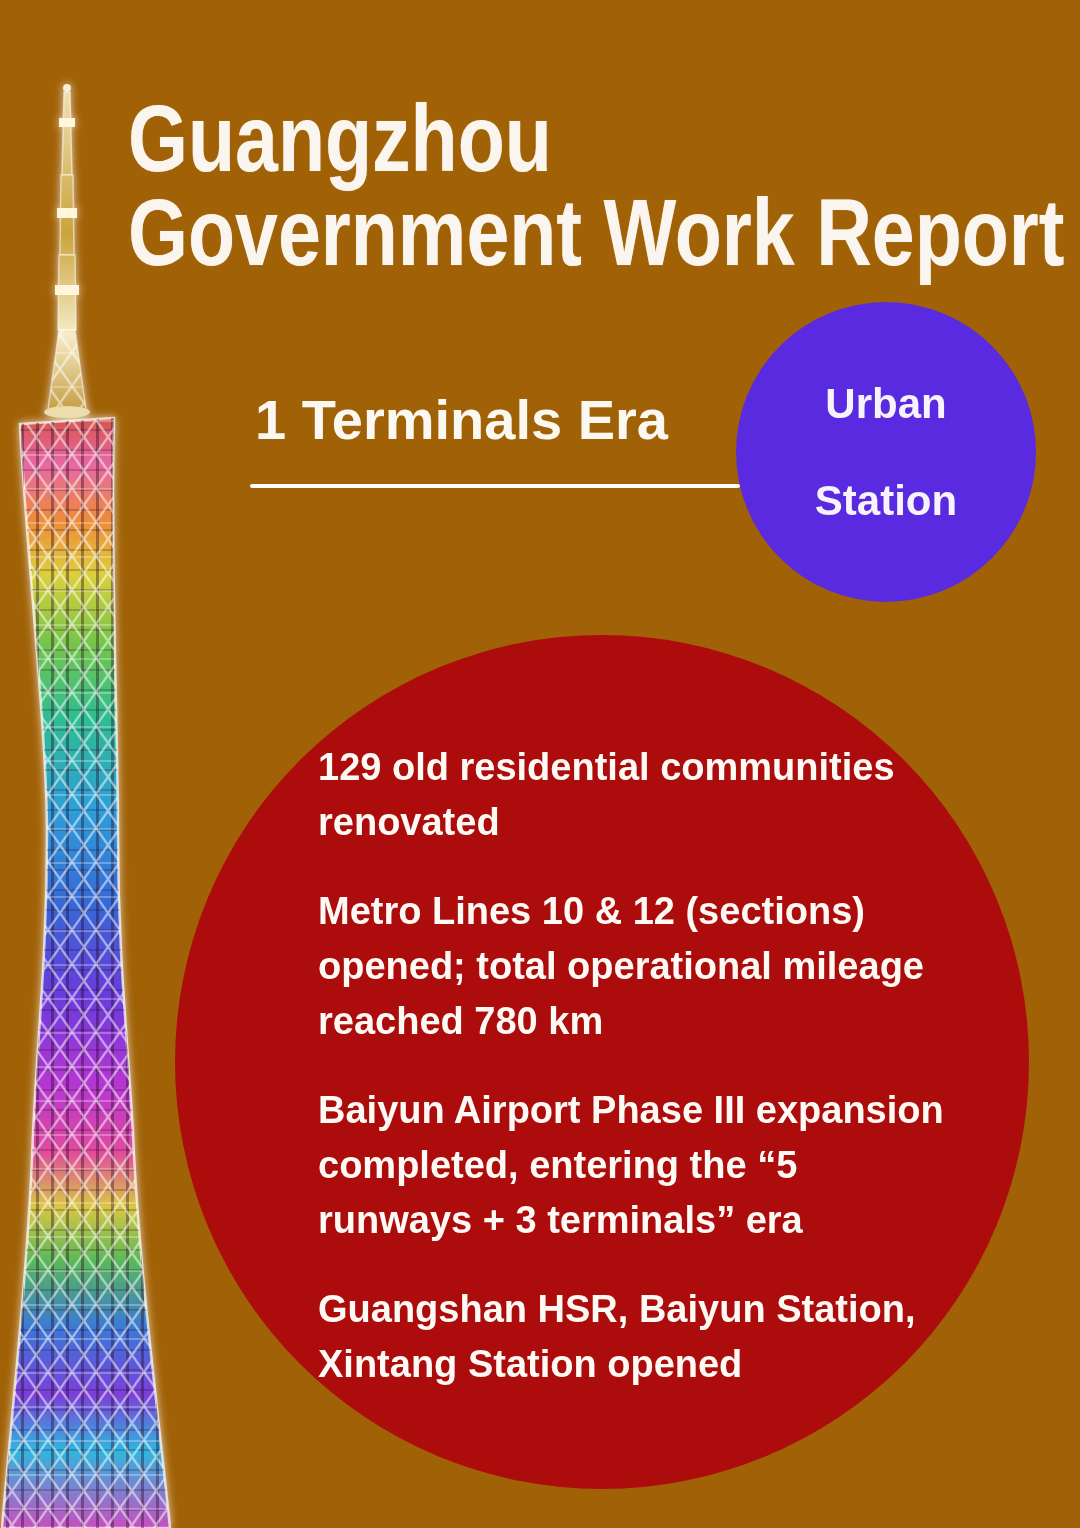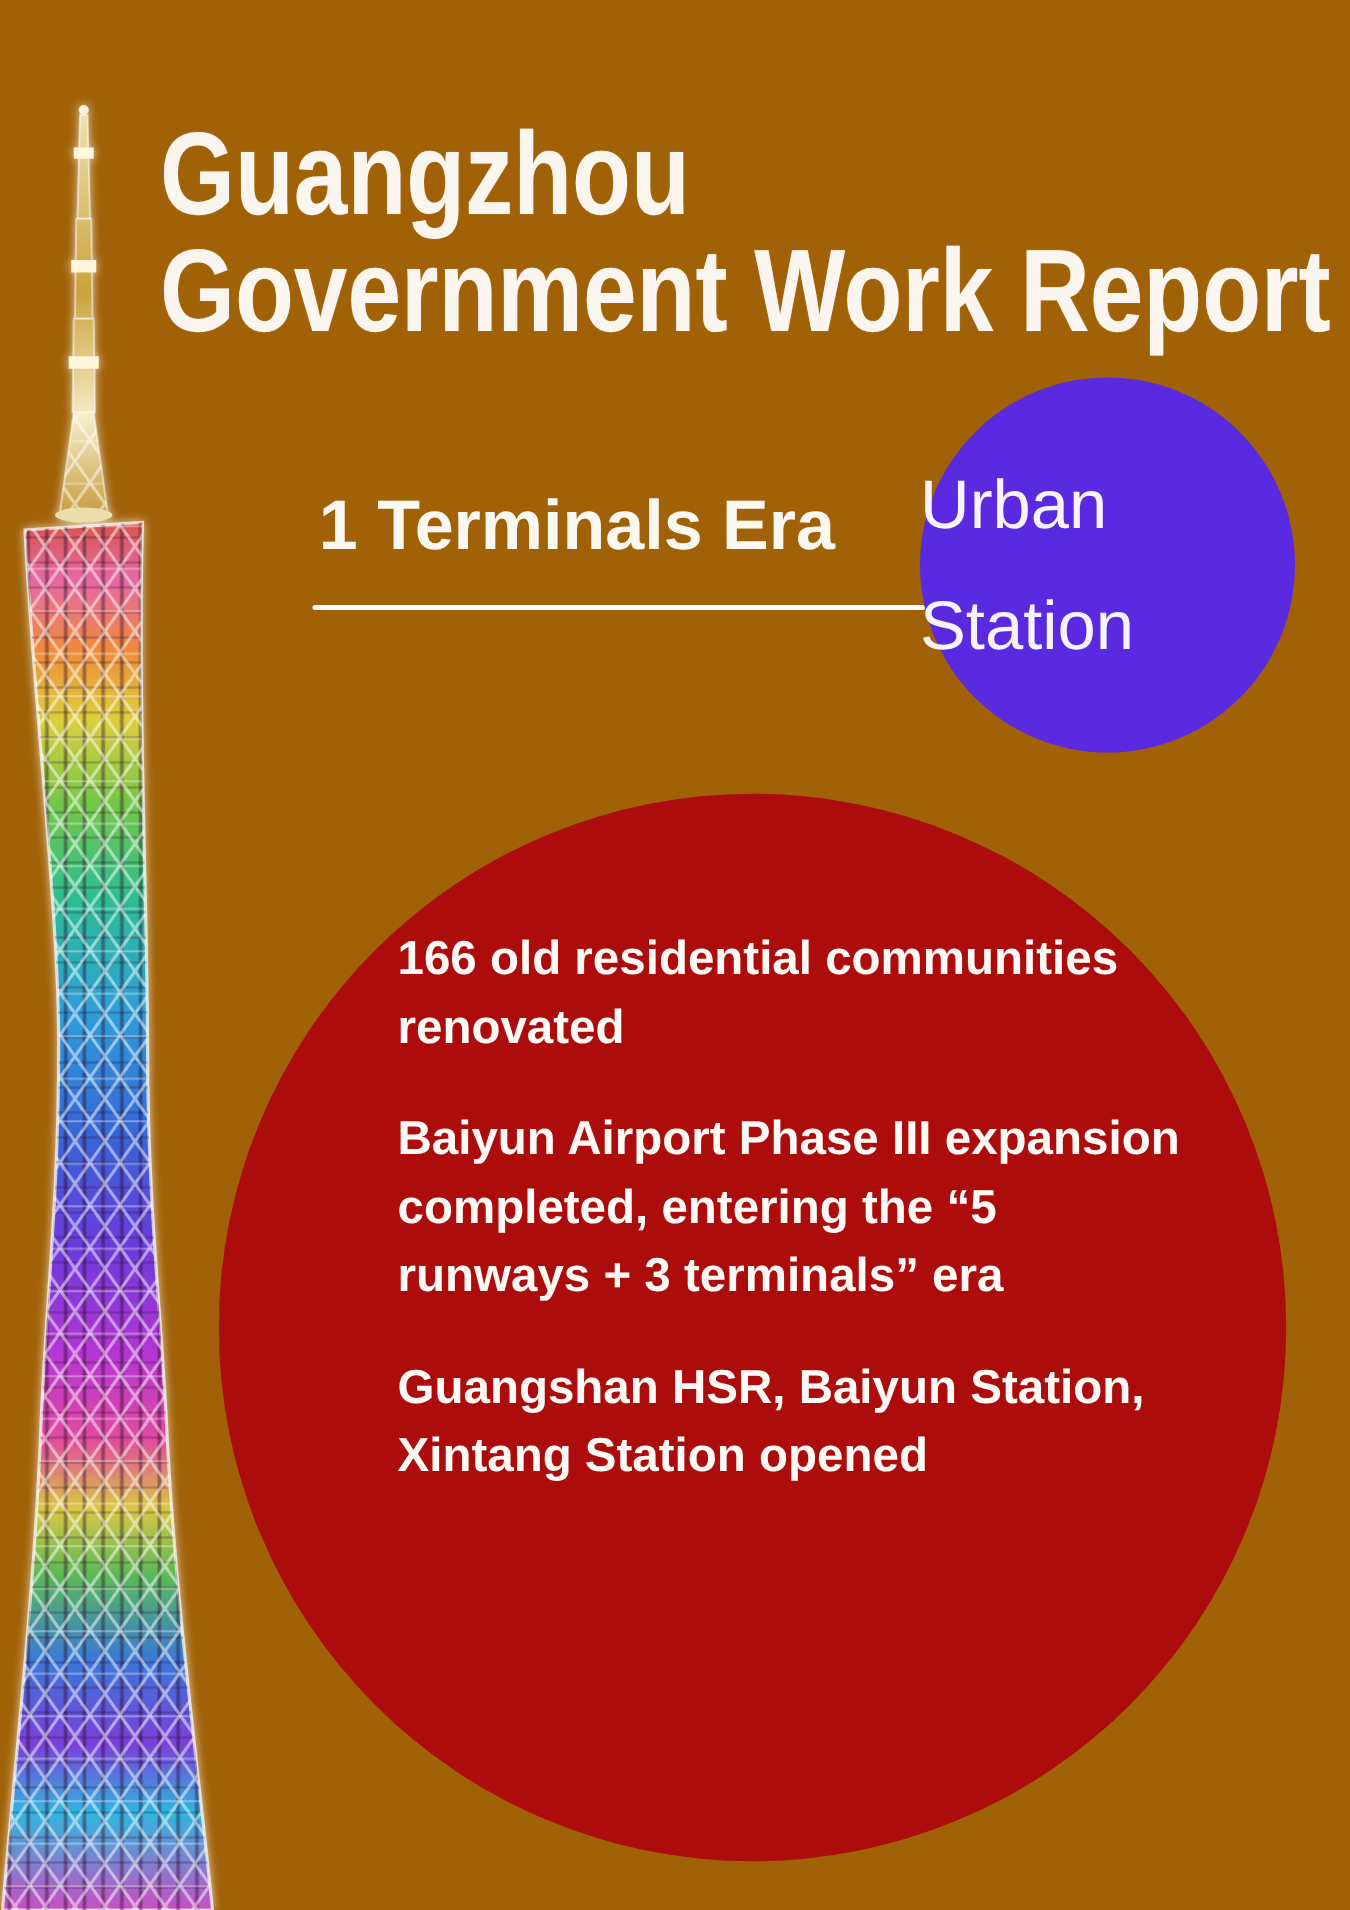--- a/index.html
+++ b/index.html
@@ -30,23 +30,23 @@
   }
   .divider{
     position:absolute;left:250px;top:484px;
     width:490px;height:4px;
     background:#fdfdfd;border-radius:2px;
   }
   .badge{
     position:absolute;left:736px;top:302px;
     width:300px;height:300px;border-radius:50%;
     background:#5a2ae0;
-    display:flex;flex-direction:column;justify-content:center;align-items:flex-start;
+    display:flex;flex-direction:column;justify-content:center;align-items:center;
     padding-bottom:0;box-sizing:border-box;
-    color:#f6f3fb;font-size:55px;line-height:97px;font-weight:normal;
+    color:#f6f3fb;font-size:42px;line-height:97px;font-weight:bold;
     text-align:center;
   }
   .dark-circle{
     position:absolute;left:175px;top:635px;
     width:854px;height:854px;border-radius:50%;
     background:#ad0c0c;
   }
   .highlights{
     position:absolute;left:318px;top:740px;
     width:668px;
@@ -147,22 +147,25 @@
   <div class="divider"></div>
 
   <div class="badge">
     <div>Urban</div>
     <div>Station</div>
   </div>
 
   <div class="dark-circle"></div>
 
   <div class="highlights">
-    <p>166 old residential communities
+    <p>129 old residential communities
 renovated</p>
+    <p>Metro Lines 10 &amp; 12 (sections)
+opened; total operational mileage
+reached 780 km</p>
     <p>Baiyun Airport Phase III expansion
 completed, entering the “5
 runways + 3 terminals” era</p>
     <p>Guangshan HSR, Baiyun Station,
 Xintang Station opened</p>
   </div>
 
 </div>
 
 </body></html>

